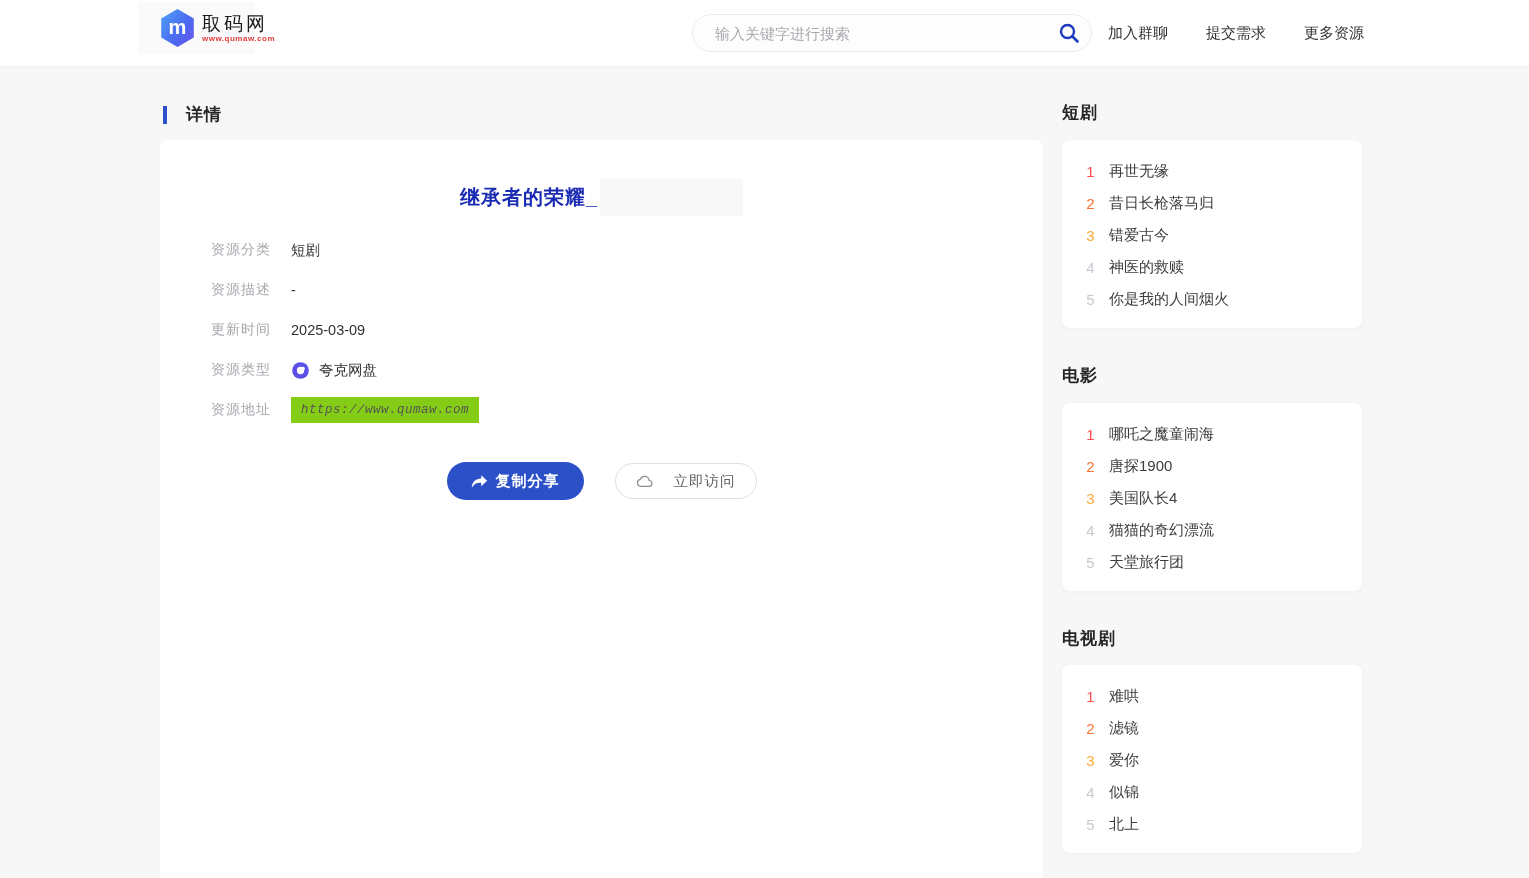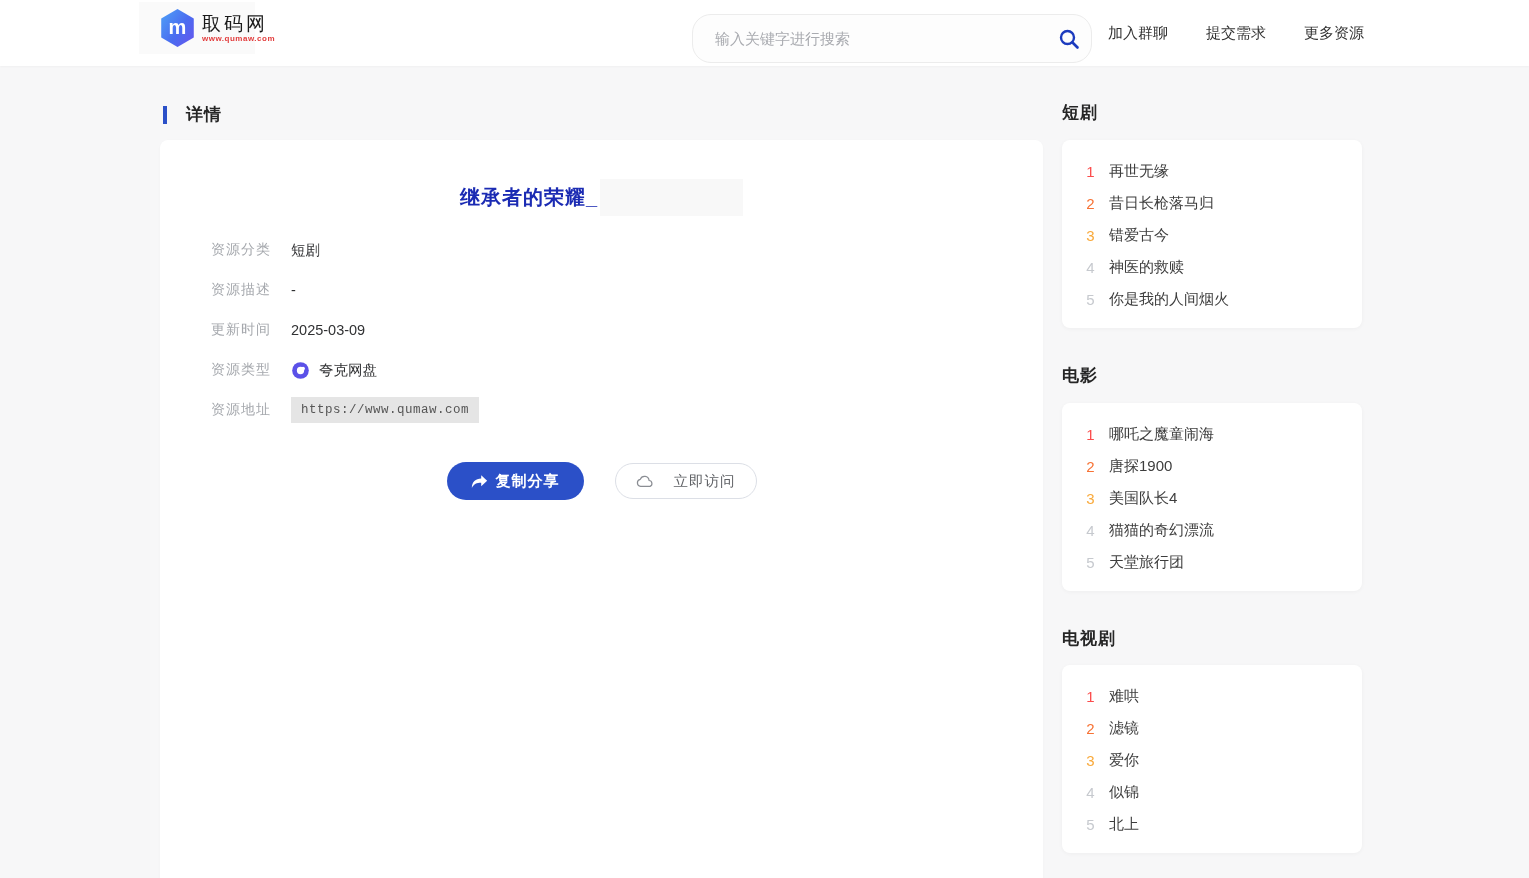--- a/index.html
+++ b/index.html
@@ -21,21 +21,21 @@
     width:37px; height:38px; flex:0 0 37px;
     background:linear-gradient(125deg,#4fa6f7 0%,#4a6cf0 55%,#6b52ee 100%);
     clip-path:polygon(50% 0%,94% 25%,94% 75%,50% 100%,6% 75%,6% 25%);
     display:flex; align-items:center; justify-content:center;
   }
   .logo-hex span { color:#fff; font-weight:bold; font-size:20px; line-height:1; margin-top:-2px; }
   .logo-text { margin-left:6px; display:flex; flex-direction:column; }
   .logo-title { font-size:19px; font-weight:normal; color:#1b1b1b; letter-spacing:3px; line-height:21px; }
   .logo-sub { font-size:8px; font-weight:bold; color:#e23c3c; letter-spacing:0.5px; line-height:10px; }
   .search-box {
-    position:absolute; left:692px; top:14px; width:400px; height:49px;
+    position:absolute; left:692px; top:14px; width:400px; height:38px;
     background:#fdfdfd; border:1px solid #ececec; border-radius:19px;
     display:flex; align-items:center;
   }
   .search-box input {
     flex:1; border:none; outline:none; background:transparent;
     font-size:15px; color:#333; padding:0 8px 0 22px;
     font-family:"Liberation Sans","DejaVu Sans",sans-serif;
   }
   .search-box input::placeholder { color:#a9abb0; }
   .search-btn {
@@ -56,21 +56,21 @@
   .title-row { margin-top:38px; height:38px; display:flex; justify-content:center; align-items:center; }
   .detail-title { font-size:20px; font-weight:bold; color:#1b2bb3; letter-spacing:1px; }
   .title-blur { width:143px; height:37px; background:#f8f8f8; margin-left:2px; }
   .fields { margin-top:14px; padding-left:51px; }
   .field-row { height:40px; display:flex; align-items:center; }
   .field-label { width:80px; font-size:14px; color:#a5a8ad; letter-spacing:1px; flex:0 0 80px; }
   .field-value { font-size:14.5px; color:#303133; display:flex; align-items:center; }
   .quark-icon { width:19px; height:19px; margin-right:9px; display:inline-flex; }
   .url-chip {
     font-family:"Liberation Mono","DejaVu Sans Mono",monospace;
-    font-size:12.5px; color:#555; background:#e5e5e5; padding:6px 10px; letter-spacing:0.5px;
+    font-size:12.5px; color:#555; background:#84cc16; padding:6px 10px; letter-spacing:0.5px;font-style:italic;
   }
   .btn-row { margin-top:32px; display:flex; justify-content:center; align-items:center; gap:31px; }
   .btn-primary {
     height:38px; padding:16px 24px; border:none; border-radius:19px; background:#2b50c8;
     color:#fff; font-size:15px; display:inline-flex; align-items:center; gap:8px;
     cursor:pointer; letter-spacing:1px; font-family:inherit; font-weight:bold;
   }
   .btn-plain {
     height:36px; padding:12px 20px; border:1px solid #dcdfe6; border-radius:18px; background:#fff;
     color:#606266; font-size:14.5px; display:inline-flex; align-items:center; gap:20px;

